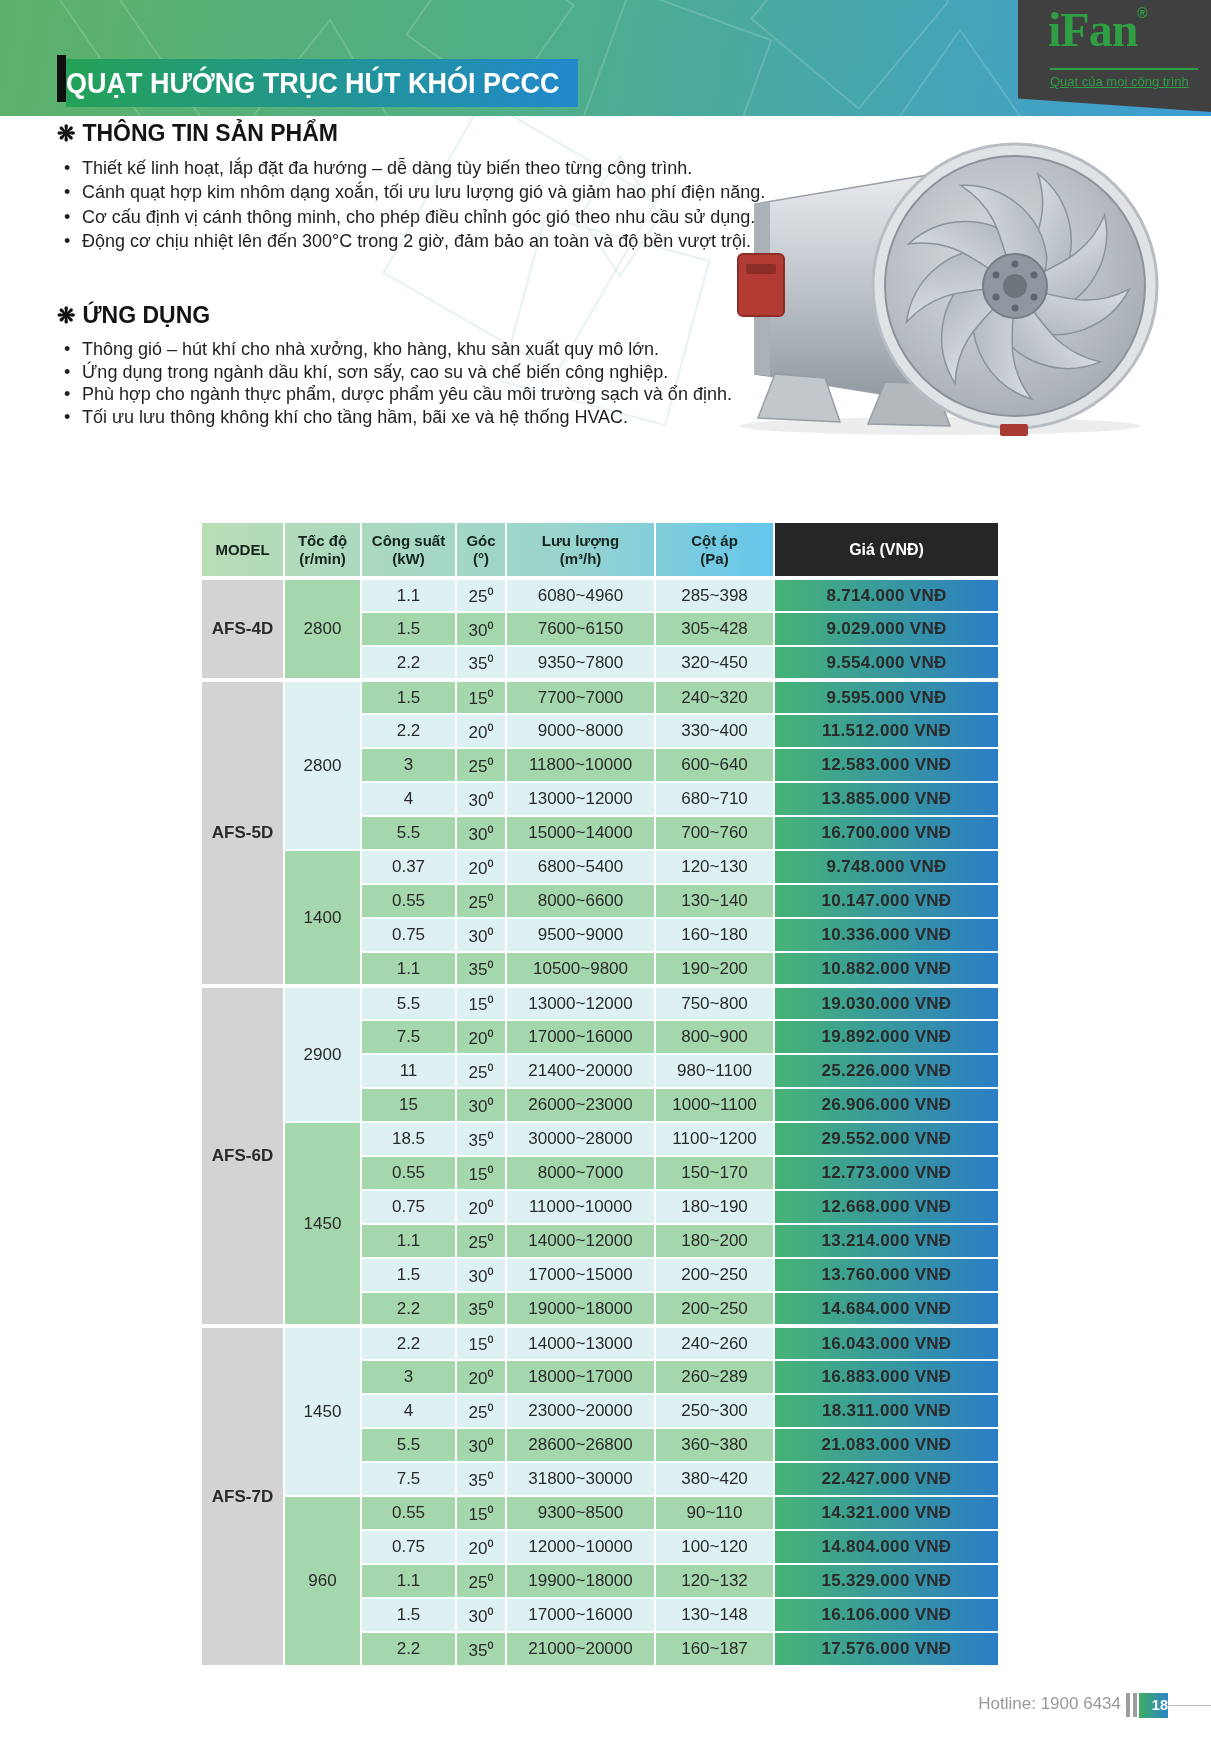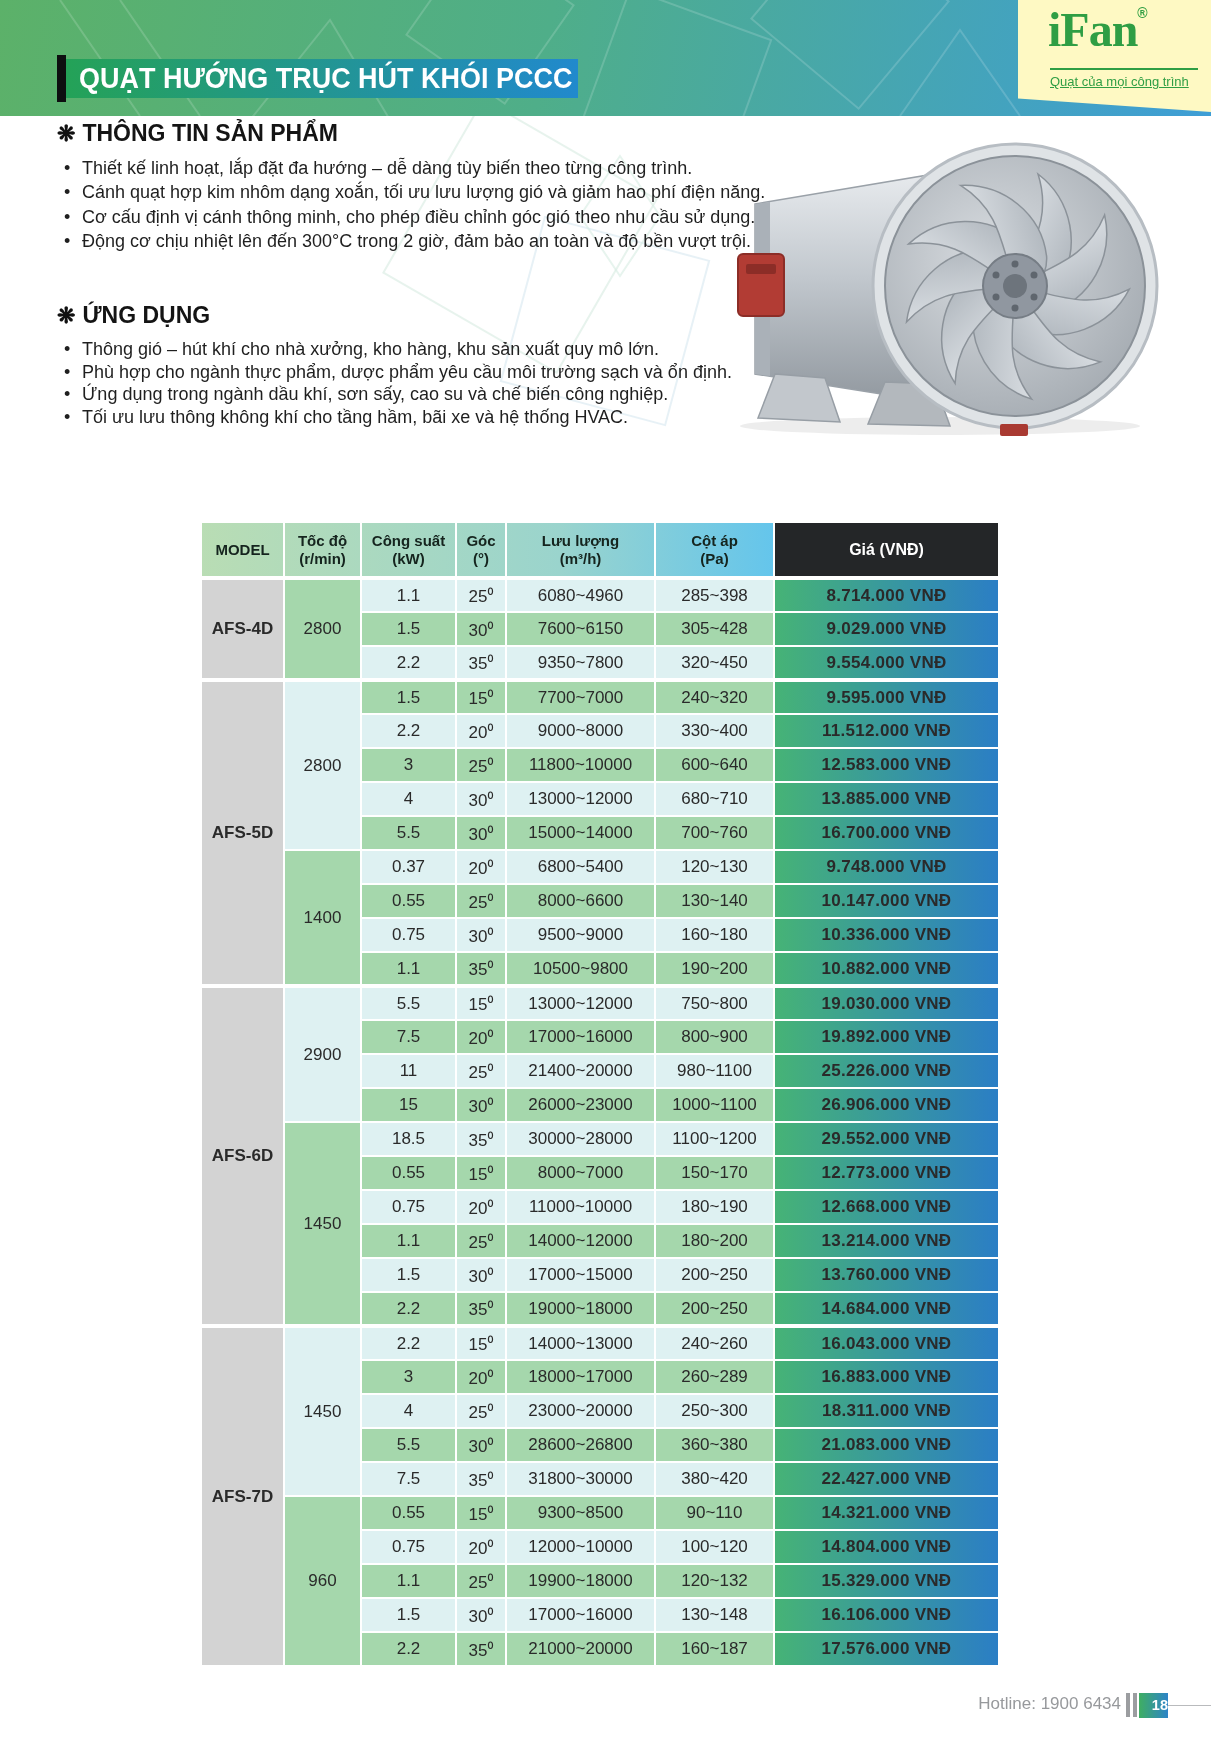--- a/index.html
+++ b/index.html
@@ -10,31 +10,31 @@
   }
   
   .band {
     position:absolute; left:0; top:0; width:1211px; height:116px;
     background:linear-gradient(100deg, var(--band-green) 0%, #4fae89 45%, var(--band-blue) 100%);
   }
   .band svg { position:absolute; inset:0; }
   .title-block { position:absolute; left:57px; top:55px; height:47px; }
   .title-accent { position:absolute; left:0; top:0; width:9px; height:47px; background:#0d0f10; }
   .title-bar {
-    position:absolute; left:9px; top:4px; width:512px; height:39px;
+    position:absolute; left:9px; top:4px; width:512px; height:48px;
     background:linear-gradient(90deg, #24a257, #2189cd);
-    display:flex; align-items:center; padding-left:13px;
+    display:flex; align-items:center; 
   }
   .title-bar span {
     color:#fff; font-weight:700; font-size:29px; letter-spacing:0;
     transform:scaleX(0.93); transform-origin:left center; white-space:nowrap;
   }
   
   .logo-box {
-    position:absolute; left:1018px; top:0; width:193px; height:112px; background:#fef9c3;
+    position:absolute; left:1018px; top:0; width:193px; height:112px; background:#404040;
     clip-path:polygon(0 0, 100% 0, 100% 100%, 0 88%);
   }
   .logo-text { position:absolute; left:30px; top:2px; font-size:48px; font-weight:800;
     color:var(--accent-green); letter-spacing:-1px; font-family:"Liberation Serif", serif; }
   .logo-reg { font-size:14px; vertical-align:28px; font-family:"Liberation Sans", sans-serif; }
   .logo-rule { position:absolute; left:32px; top:68px; width:148px; height:2px; background:var(--accent-green); }
   .logo-tagline { position:absolute; left:32px; top:74px; font-size:13px; color:var(--accent-green); white-space:nowrap;text-decoration:underline; }
   
   .deco { position:absolute; left:0; top:116px; width:1211px; height:360px; pointer-events:none; }
   
@@ -132,22 +132,22 @@
     <li>Cơ cấu định vị cánh thông minh, cho phép điều chỉnh góc gió theo nhu cầu sử dụng.</li>
     <li>Động cơ chịu nhiệt lên đến 300°C trong 2 giờ, đảm bảo an toàn và độ bền vượt trội.</li>
   </ul>
 
 <div class="section-heading" id="apps-heading">
   <span class="fan-glyph">❋</span>
   <span>ỨNG DỤNG</span>
 </div>
 <ul class="bullets" id="apps-bullets">
     <li>Thông gió – hút khí cho nhà xưởng, kho hàng, khu sản xuất quy mô lớn.</li>
+    <li>Ứng dụng trong ngành dầu khí, sơn sấy, cao su và chế biến công nghiệp.</li>
     <li>Phù hợp cho ngành thực phẩm, dược phẩm yêu cầu môi trường sạch và ổn định.</li>
-    <li>Ứng dụng trong ngành dầu khí, sơn sấy, cao su và chế biến công nghiệp.</li>
     <li>Tối ưu lưu thông không khí cho tầng hầm, bãi xe và hệ thống HVAC.</li>
   </ul>
 
 <svg class="product" viewBox="0 0 490 312">
   <defs>
     <linearGradient id="metalV" x1="0" y1="0" x2="0" y2="1">
       <stop offset="0" stop-color="#e9ecef"></stop>
         <stop offset="0.45" stop-color="#c2c8ce"></stop>
         <stop offset="1" stop-color="#8f969d"></stop>
     </linearGradient>

